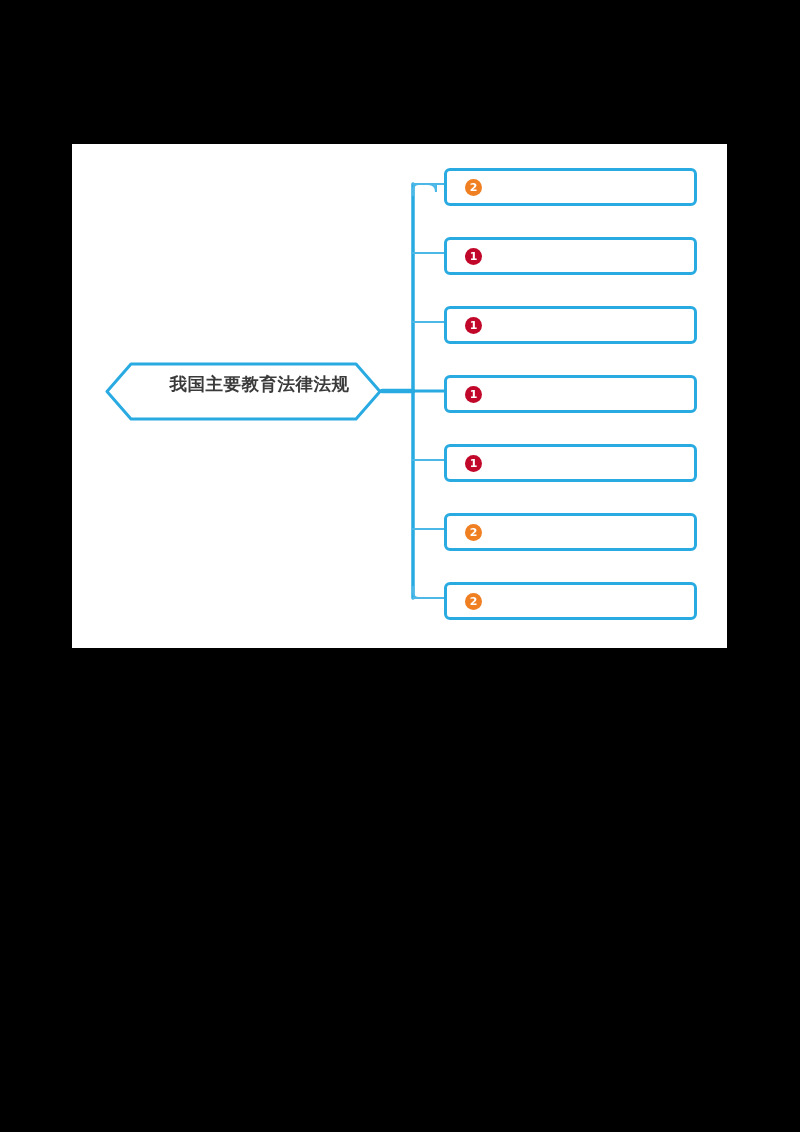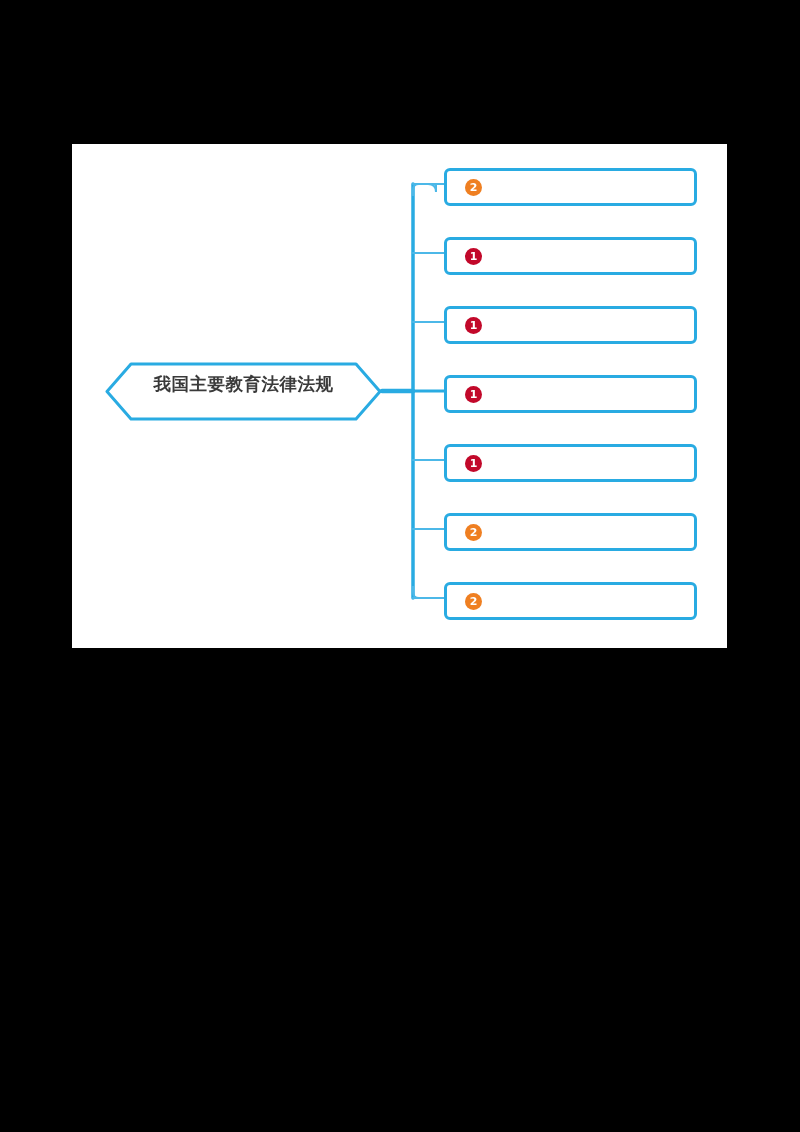--- a/index.html
+++ b/index.html
@@ -43,21 +43,21 @@
     width: 277px;
     height: 59px;
   }
   #root-node svg {
     position: absolute;
     left: 0;
     top: 0;
   }
   #root-label {
     position: absolute;
-    left: 0;
+    left: 16px;
     top: 0;
     width: 277px;
     height: 44px;
     display: flex;
     align-items: center;
     justify-content: center;
     font-size: 17.5px;
     font-weight: bold;
     color: #3a3a3a;
     letter-spacing: 0.5px;

